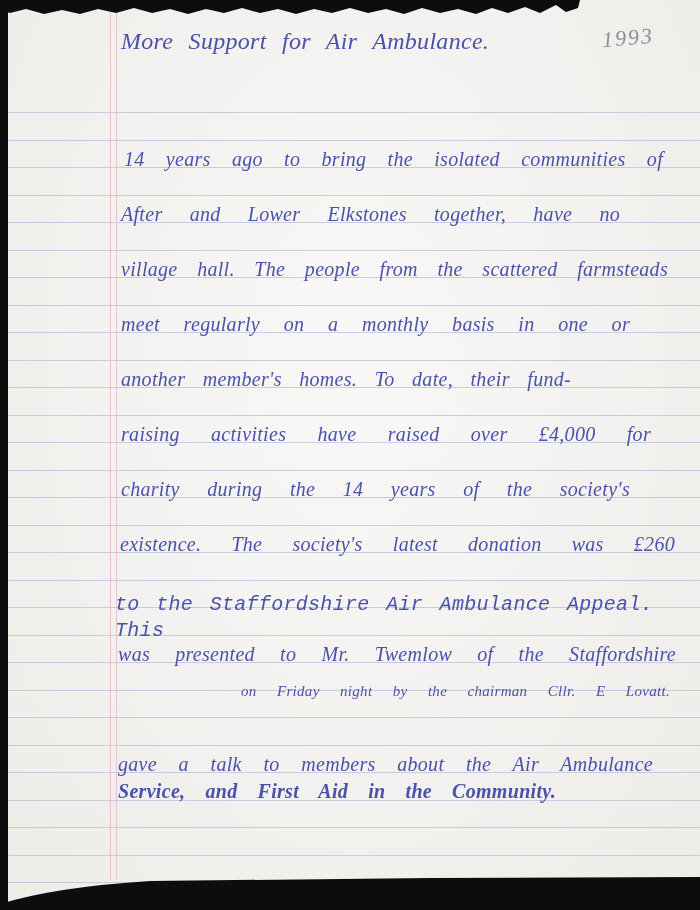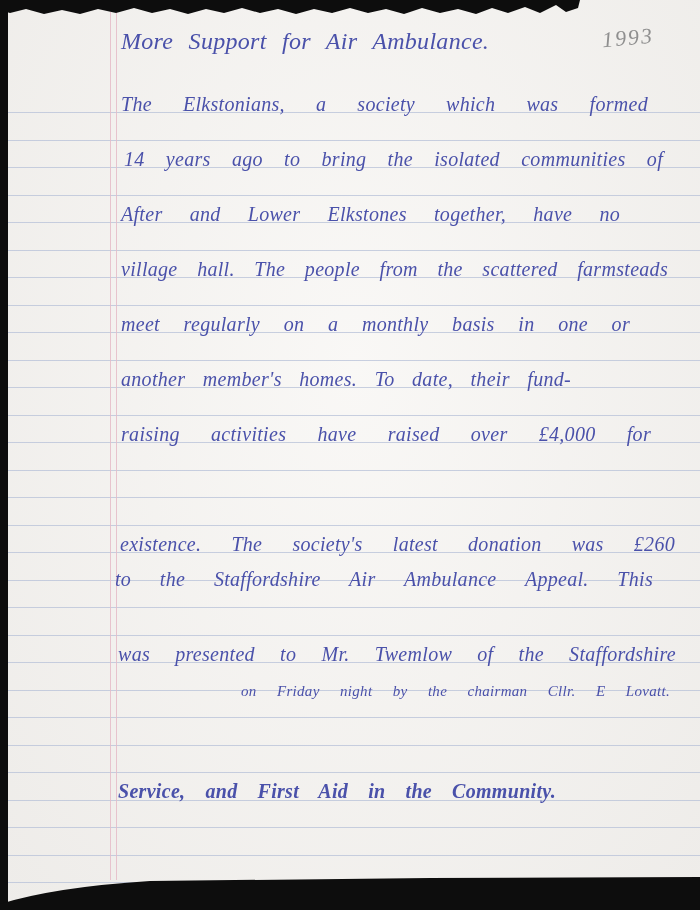--- a/index.html
+++ b/index.html
@@ -32,21 +32,21 @@
   .line{font-size:20px;line-height:26px;text-align:justify;text-align-last:justify;}
   .l1{left:113px;top:91px;width:527px;}
   .l2{left:116px;top:146px;width:539px;}
   .l3{left:113px;top:201px;width:499px;}
   .l4{left:113px;top:256px;width:547px;}
   .l5{left:113px;top:311px;width:509px;}
   .l6{left:113px;top:366px;width:450px;}
   .l7{left:113px;top:421px;width:530px;}
   .l8{left:113px;top:476px;width:509px;}
   .l9{left:112px;top:531px;width:555px;}
-  .l10{left:107px;top:566px;width:538px;}
+  .l10{left:107px;top:592px;width:538px;font-family:Liberation Mono, monospace;}
   .l11{left:110px;top:641px;width:558px;}
   .inserted{left:233px;top:682px;width:429px;font-size:15px;line-height:18px;}
   .l13{left:103px;top:697px;width:590px;font-size:18px;}
   .l14{left:110px;top:751px;width:535px;}
   .l15{left:110px;top:778px;width:438px;font-weight:bold;}
   
   .torn-top{position:absolute;top:0;left:0;width:700px;height:20px;}
   .edge-left{position:absolute;top:0;left:0;width:5px;height:530px;
       background:linear-gradient(to bottom, var(--backing) 0px, var(--backing) 430px, rgba(13,13,13,0) 530px);}
   .edge-bottom{position:absolute;top:875px;left:0;width:700px;height:35px;}
@@ -55,31 +55,32 @@
 <body>
 
 <div class="photo">
   <div class="paper">
     <div class="rules"></div>
     <div class="margin-line"></div>
 
     <div class="hand title">More Support for Air Ambulance.</div>
     <div class="hand year">1993</div>
 
-    <div class="hand line l1">The Elkstonians, a society which was formed</div>
     <div class="hand line l2">14 years ago to bring the isolated communities of</div>
     <div class="hand line l3">After and Lower Elkstones together, have no</div>
     <div class="hand line l4">village hall. The people from the scattered farmsteads</div>
     <div class="hand line l5">meet regularly on a monthly basis in one or</div>
     <div class="hand line l6">another member's homes. To date, their fund-</div>
     <div class="hand line l7">raising activities have raised over £4,000 for</div>
+    <div class="hand line l8">charity during the 14 years of the society's</div>
     <div class="hand line l9">existence. The society's latest donation was £260</div>
     <div class="hand line l10">to the Staffordshire Air Ambulance Appeal. This</div>
     <div class="hand line l11">was presented to Mr. Twemlow of the Staffordshire</div>
     <div class="hand line inserted">on Friday night by the chairman Cllr. E Lovatt.</div>
+    <div class="hand line l14">gave a talk to members about the Air Ambulance</div>
     <div class="hand line l15">Service, and First Aid in the Community.</div>
   </div>
 
   <svg class="torn-top" viewBox="0 0 700 20" preserveAspectRatio="none">
     <polygon fill="#0d0d0d" points="0,0 580,0 578,8 566,12 556,5 540,13 525,7 508,13 492,8 476,14 458,9 440,13 422,8 404,14 386,9 368,13 350,8 332,13 314,9 296,14 278,9 260,13 242,8 224,13 206,9 188,14 170,9 152,13 134,8 116,13 98,9 80,14 62,10 44,14 26,9 10,13 0,10"></polygon>
   </svg>
 
   <div class="edge-left"></div>
 
   <svg class="edge-bottom" viewBox="0 0 700 35" preserveAspectRatio="none">

